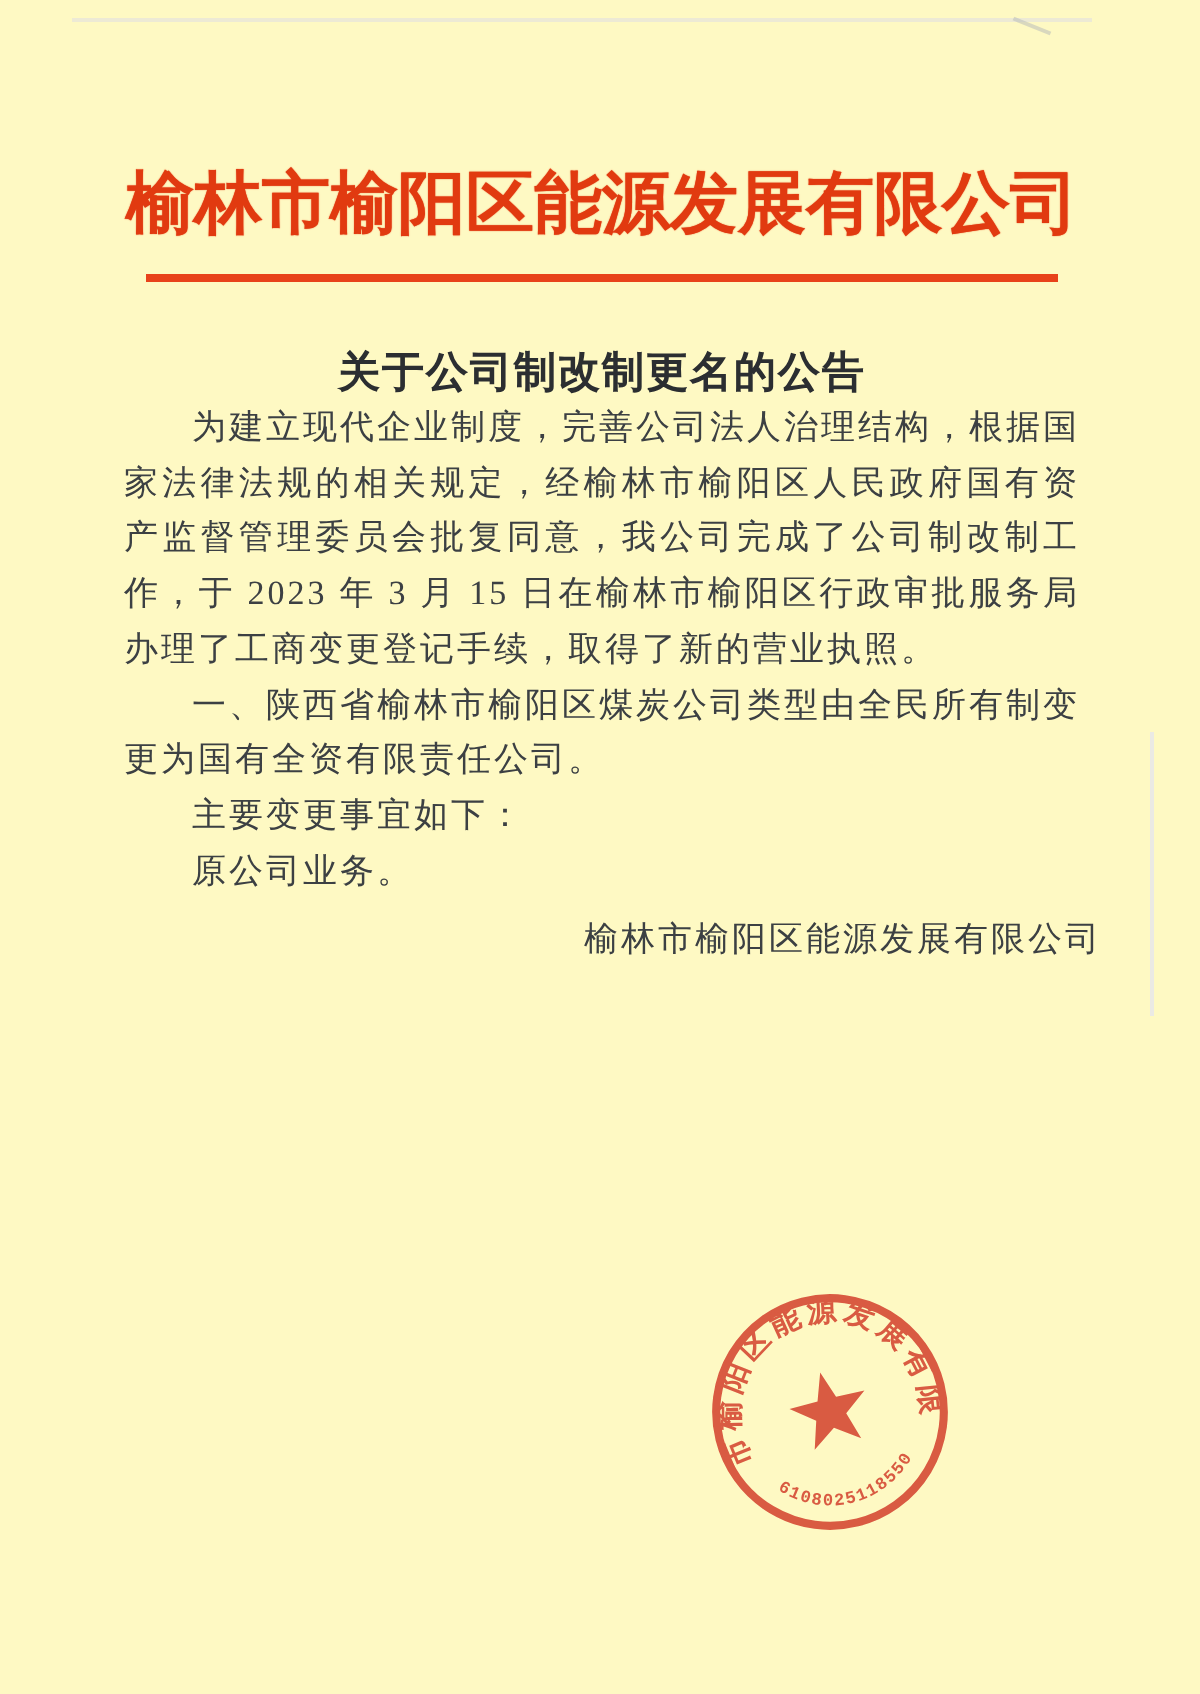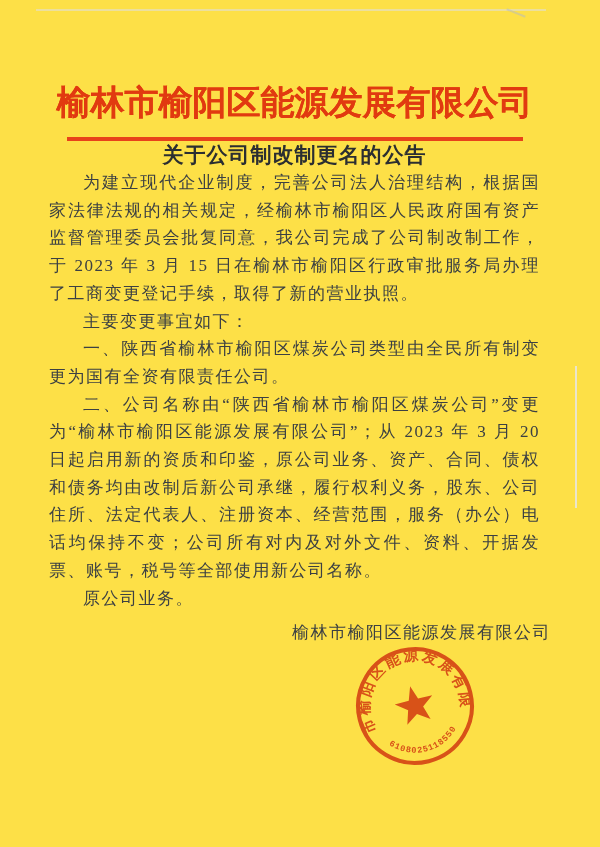--- a/index.html
+++ b/index.html
@@ -4,22 +4,22 @@
 <style>
   * { margin: 0; padding: 0; box-sizing: border-box; }
   html, body { background: #ffffff; }
   body {
     width: 600px; height: 847px;
     font-family: "Liberation Serif", serif;
     position: relative; overflow: hidden;
   }
   .page {
     position: absolute; inset: 0;
-    background: #fde047;
-    padding: 0 60px 0 49px;
+    background: #fef9c3;
+    padding: 0 60px 0 62px;
   }
   
   .artifact-top {
     position: absolute; top: 9px; left: 36px; width: 510px; height: 2px;
     background: #dfdfe3; opacity: .55;
   }
   .artifact-corner {
     position: absolute; top: 12px; left: 506px; width: 20px; height: 2px;
     background: #b9bdb9; opacity: .55; transform: rotate(22deg);
   }
@@ -40,20 +40,21 @@
   }
   .red-rule {
     margin: 13px auto 0 auto;
     width: 456px; height: 2px;
     border-top: 2px solid #e8421a;
     border-bottom: 2px solid #e8421a;
     background: #fdece6;
   }
   
   .announce-title {
+    margin-top: 31px;
     text-align: center;
     font-family: "Liberation Sans", sans-serif;
     font-size: 21px; font-weight: 700;
     color: #2b2e31;
     letter-spacing: 1px;
   }
   
   .body-text {
     color: #3c4043;
     font-size: 17px;
@@ -107,23 +108,22 @@
 
   <div class="letterhead">
     <div class="company-header">榆林市榆阳区能源发展有限公司</div>
     <div class="red-rule"></div>
   </div>
 
   <div class="announce-title">关于公司制改制更名的公告</div>
 
   <div class="body-text">
     <p>为建立现代企业制度，完善公司法人治理结构，根据国家法律法规的相关规定，经榆林市榆阳区人民政府国有资产监督管理委员会批复同意，我公司完成了公司制改制工作，于 2023 年 3 月 15 日在榆林市榆阳区行政审批服务局办理了工商变更登记手续，取得了新的营业执照。</p>
+    <p>一、陕西省榆林市榆阳区煤炭公司类型由全民所有制变更为国有全资有限责任公司。</p>
     <p>主要变更事宜如下：</p>
-    <p>一、陕西省榆林市榆阳区煤炭公司类型由全民所有制变更为国有全资有限责任公司。</p>
-    <p>二、公司名称由“陕西省榆林市榆阳区煤炭公司”变更为“榆林市榆阳区能源发展有限公司”；从 2023 年 3 月 20 日起启用新的资质和印鉴，原公司业务、资产、合同、债权和债务均由改制后新公司承继，履行权利义务，股东、公司住所、法定代表人、注册资本、经营范围，服务（办公）电话均保持不变；公司所有对内及对外文件、资料、开据发票、账号，税号等全部使用新公司名称。</p>
     <p>原公司业务。</p>
   </div>
 
   <div class="sign-block">
     <div class="sign-company">榆林市榆阳区能源发展有限公司</div>
   </div>
 
   <svg class="seal" viewBox="0 0 124 124">
     <defs>
       <path id="arcTop" d="M 21.2 81 A 45 45 0 1 1 102.8 81"></path>

